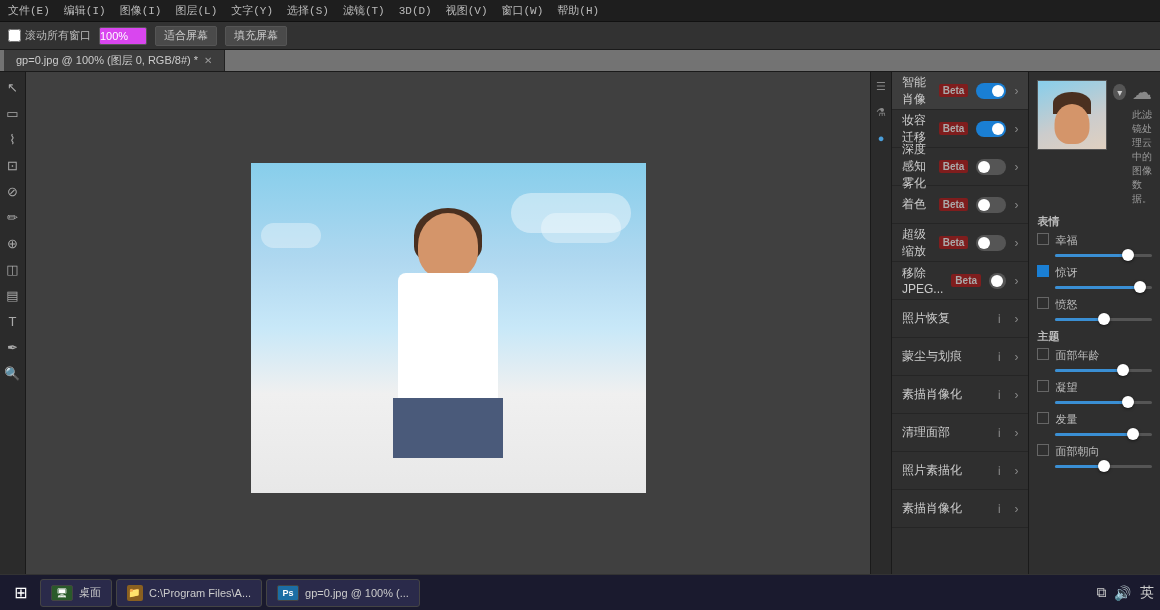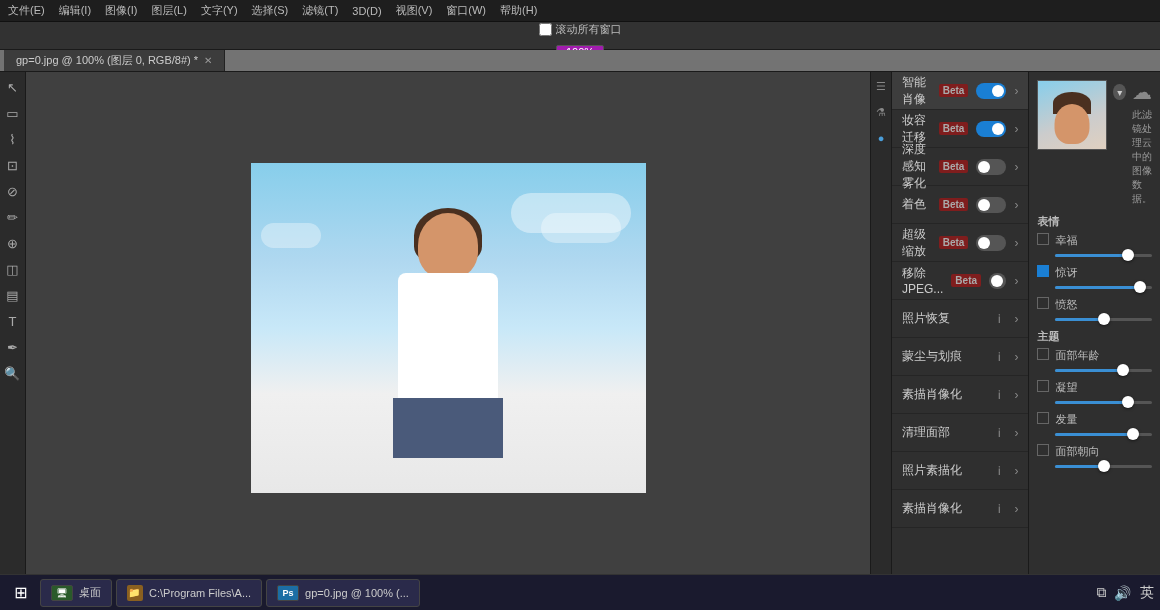--- a/index.html
+++ b/index.html
@@ -19,43 +19,41 @@
       height: 22px;
       background: #1e1e1e;
       display: flex;
       align-items: center;
       padding: 0 8px;
       gap: 14px;
       color: #bbb;
       font-size: 11px;
       border-bottom: 1px solid #111;
     }
-    .menu-bar span { cursor: pointer; }
+    .menu-bar span { cursor: pointer; font-family: Liberation Mono, monospace; }
 
     
     .toolbar-bar {
       height: 28px;
       background: #323232;
       display: flex;
       align-items: center;
       padding: 0 8px;
       gap: 8px;
       border-bottom: 1px solid #1a1a1a;
-      flex-direction: column;
     }
     .toolbar-bar label { display: flex; align-items: center; gap: 4px; font-size: 11px; color: #bbb; }
     .toolbar-bar input[type=checkbox] { accent-color: #555; }
     .zoom-input {
       width: 48px;
       height: 18px;
-      background: #a21caf;
+      background: #d946ef;
       border: 1px solid #555;
       color: #fff;
       font-size: 11px;
-      text-align: center;
       border-radius: 2px;
     }
     .toolbar-btn {
       height: 20px;
       padding: 0 8px;
       background: #4a4a4a;
       border: 1px solid #555;
       color: #ccc;
       font-size: 11px;
       border-radius: 2px;

